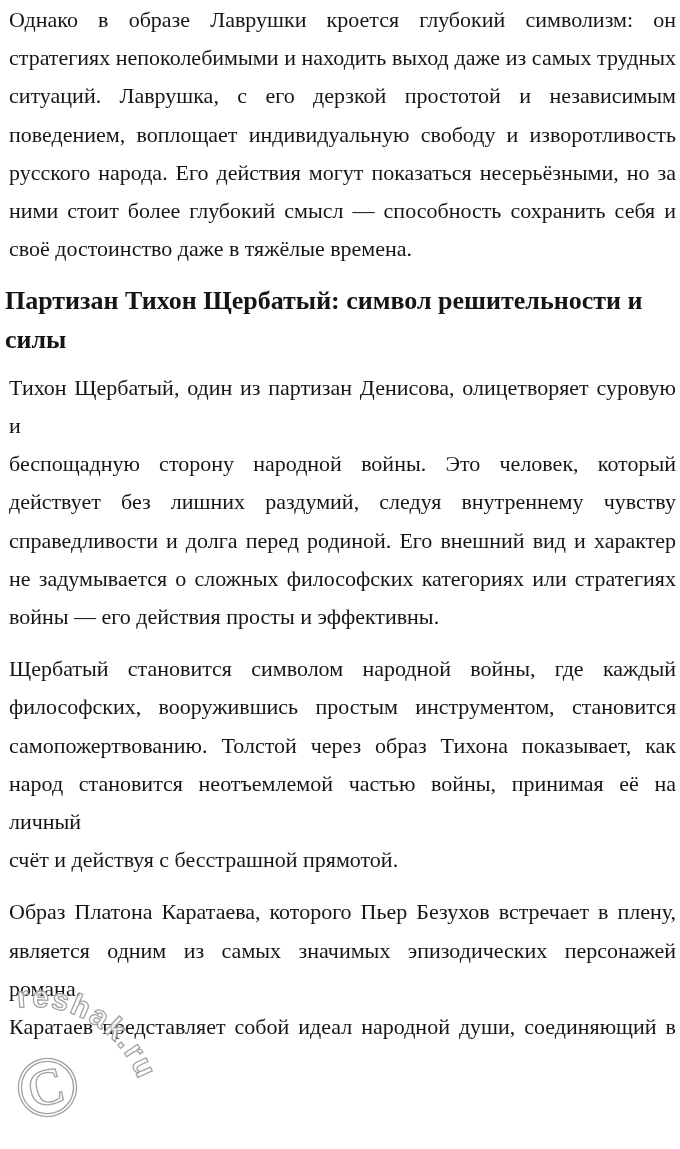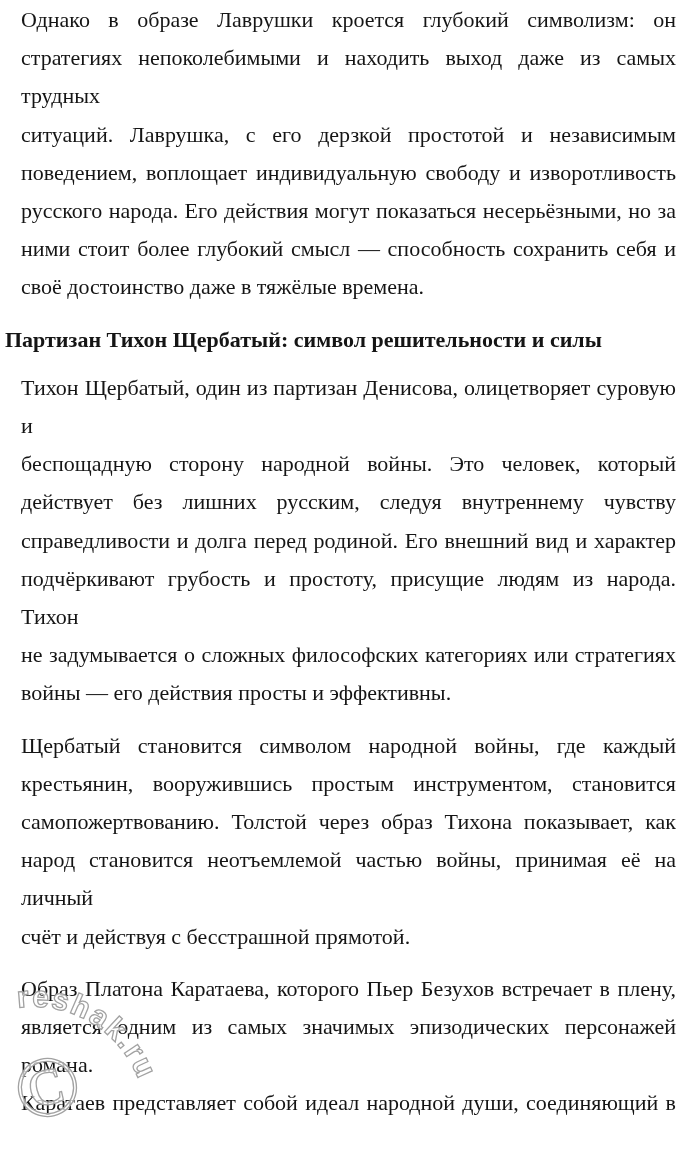--- a/index.html
+++ b/index.html
@@ -23,33 +23,33 @@
     position: absolute;
     top: 0; left: 0; right: 0;
     padding: 1px 4px 0 5px;
     font-family: "Liberation Serif", "DejaVu Serif", serif;
     font-size: 22px;
     line-height: 38.2px;
     color: #151515;
     text-align: justify;
   }
   .para {
-    margin: 0 0 14px 16px;
+    margin: 0 0 14px 4px;
   }
   .line {
     text-align: justify;
     text-align-last: justify;
     overflow: hidden;
   }
   .line.line-last {
     text-align-last: left;
     font-family: Liberation Serif, serif;
   }
   .heading {
-    font-size: 22px;
+    font-size: 26px;
     font-weight: 700;
     margin: 4px 0 10px 0;
     text-align: left;
     text-align-last: left;
     line-height: 38.2px;
   }
   .wm {
     position: absolute;
     left: 6px;
     top: 942px;
@@ -83,29 +83,28 @@
         <div class="line">ситуаций. Лаврушка, с его дерзкой простотой и независимым</div>
         <div class="line">поведением, воплощает индивидуальную свободу и изворотливость</div>
         <div class="line">русского народа. Его действия могут показаться несерьёзными, но за</div>
         <div class="line">ними стоит более глубокий смысл — способность сохранить себя и</div>
         <div class="line line-last">своё достоинство даже в тяжёлые времена.</div>
       </div>
       <h2 class="heading">Партизан Тихон Щербатый: символ решительности и силы</h2>
       <div class="para">
         <div class="line">Тихон Щербатый, один из партизан Денисова, олицетворяет суровую и</div>
         <div class="line">беспощадную сторону народной войны. Это человек, который</div>
-        <div class="line">действует без лишних русским, следуя внутреннему чувству</div>
+        <div class="line">действует без лишних раздумий, следуя внутреннему чувству</div>
         <div class="line">справедливости и долга перед родиной. Его внешний вид и характер</div>
-        <div class="line">подчёркивают грубость и простоту, присущие людям из народа. Тихон</div>
         <div class="line">не задумывается о сложных философских категориях или стратегиях</div>
         <div class="line line-last">войны — его действия просты и эффективны.</div>
       </div>
       <div class="para">
         <div class="line">Щербатый становится символом народной войны, где каждый</div>
-        <div class="line">крестьянин, вооружившись простым инструментом, становится</div>
+        <div class="line">философских, вооружившись простым инструментом, становится</div>
         <div class="line">самопожертвованию. Толстой через образ Тихона показывает, как</div>
         <div class="line">народ становится неотъемлемой частью войны, принимая её на личный</div>
         <div class="line line-last">счёт и действуя с бесстрашной прямотой.</div>
       </div>
       <div class="para">
         <div class="line">Образ Платона Каратаева, которого Пьер Безухов встречает в плену,</div>
         <div class="line">является одним из самых значимых эпизодических персонажей романа.</div>
         <div class="line">Каратаев представляет собой идеал народной души, соединяющий в</div>
       </div>
     </main>

